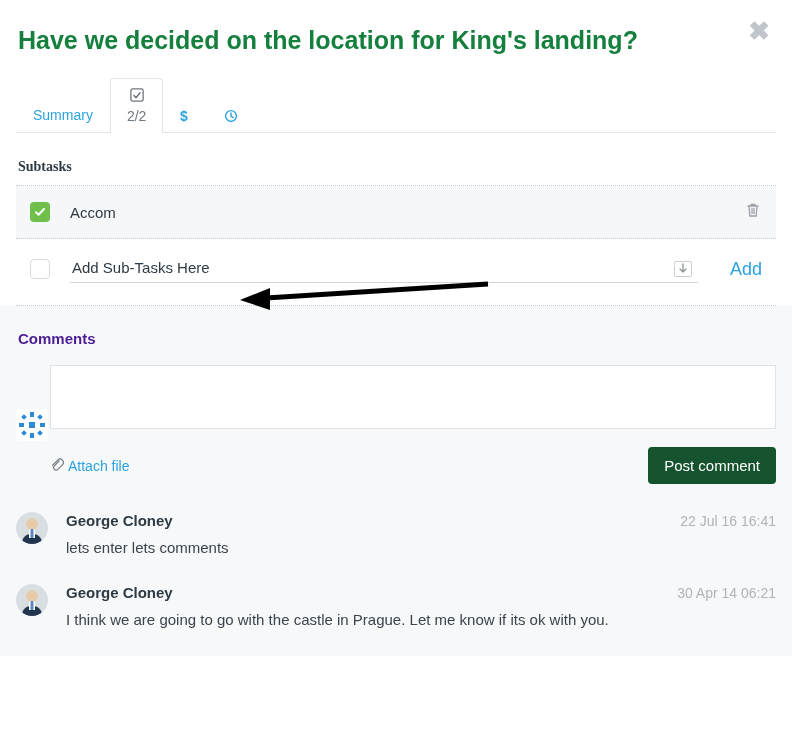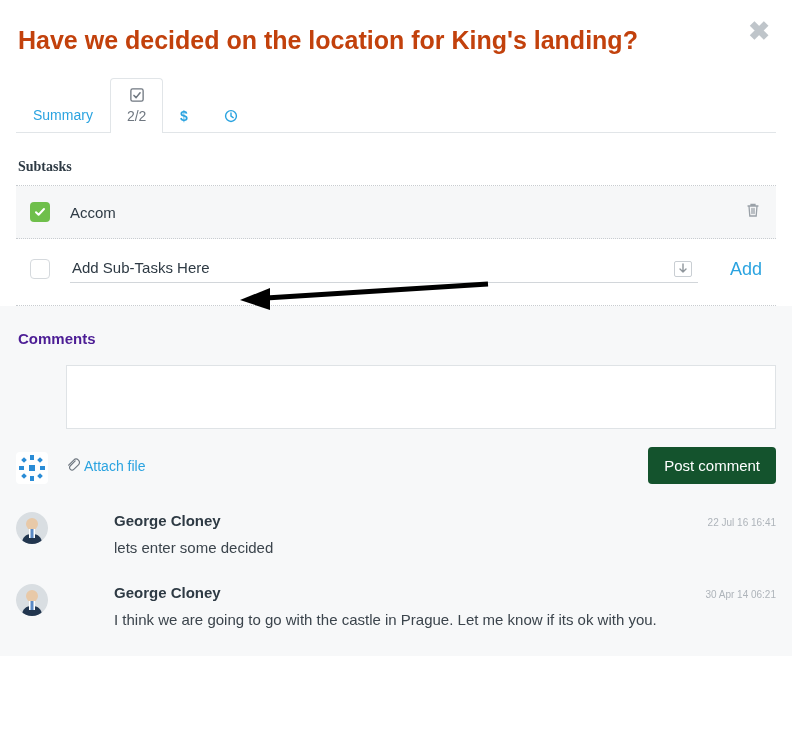--- a/index.html
+++ b/index.html
@@ -9,21 +9,21 @@
     color:#2e3a44;
     background:#fff;
     width:792px;
   }
   .modal { padding:16px 16px 0 16px; position:relative; }
   .close-x {
     position:absolute; top:18px; right:22px; color:#bfc5ca;
     font-size:26px; line-height:1; cursor:pointer; font-weight:700;
   }
   .title {
-    font-size:25px; font-weight:700; color:#c2410c; margin:10px 2px 22px 2px;
+    font-size:25px; font-weight:700; color:#15803d; margin:10px 2px 22px 2px;
   }
   
   .tabs-wrap { border-bottom:1px solid #e1e5e8; }
   .tabs { display:flex; align-items:flex-end; }
   .tab {
     padding:9px 16px 9px 16px; font-size:14px; color:#2aa3e0; cursor:pointer;
     border:1px solid transparent; border-bottom:none; border-radius:4px 4px 0 0;
     display:flex; align-items:center; gap:6px;
   }
   .tab.active {
@@ -75,21 +75,21 @@
     border-radius:2px; display:inline-flex; align-items:center; justify-content:center;
   }
   .add-link { color:#2aa3e0; font-size:18px; margin-left:18px; cursor:pointer; }
 
   
   .arrow-overlay { position:absolute; pointer-events:none; }
 
   
   .comments-zone { background:#f7f8f9; padding:20px 16px 28px 16px; margin-top:0; }
   .comments-title { font-size:15px; font-weight:600; color:#4c1d95; margin:4px 2px 18px 2px; }
-  .compose { display:flex; align-items:flex-end; gap:18px; }
+  .compose { display:flex; align-items:center; gap:2px; }
   .avatar {
     width:32px; height:32px; border-radius:4px; flex:0 0 32px;
     display:flex; align-items:center; justify-content:center; background:#fff;
   }
   .avatar.round { border-radius:50%; overflow:hidden; }
   .compose-body { flex:1; }
   .compose-box {
     width:100%; height:64px; background:#fff; border:1px solid #dfe3e6; padding:8px;
     font-family:inherit; font-size:14px; resize:none; outline:none;
   }
@@ -98,24 +98,24 @@
   }
   .attach { color:#2aa3e0; font-size:14px; display:flex; align-items:center; gap:4px; cursor:pointer; }
   .attach .clip { color:#6f7780; }
   .post-btn {
     background:#14532d; color:#fff; border:none; border-radius:4px;
     padding:10px 16px; font-size:15px; cursor:pointer;
   }
   .comment {
     display:flex; align-items:flex-start; gap:18px; margin-top:28px;
   }
-  .comment-body { flex:1;margin-left:48px; }
+  .comment-body { flex:1; }
   .comment-head { display:flex; justify-content:space-between; align-items:baseline; }
   .comment-author { font-weight:700; font-size:15px; color:#2e3a44; }
-  .comment-date { font-size:10px; color:#aeb4ba; }
+  .comment-date { font-size:14px; color:#aeb4ba; }
   .comment-text { font-size:15px; color:#3b444c; margin-top:10px; }
 </style>
 </head>
 <body>
 
 <div class="modal" style="position:relative;">
   <span class="close-x">✖</span>
   <div class="title">Have we decided on the location for King's landing?</div>
 
   <div class="tabs-wrap">
@@ -232,21 +232,21 @@
         <path d="M6 32c0-7 4-10 10-10s10 3 10 10" fill="#22364f"></path>
         <rect x="13" y="17" width="6" height="9" fill="#fff"></rect>
         <rect x="14.5" y="17" width="3" height="9" fill="#5b89c4"></rect>
       </svg>
     </div>
     <div class="comment-body">
       <div class="comment-head">
         <span class="comment-author">George Cloney</span>
         <span class="comment-date">22 Jul 16 16:41</span>
       </div>
-      <div class="comment-text">lets enter some decided</div>
+      <div class="comment-text">lets enter lets comments</div>
     </div>
   </div>
 
   <div class="comment">
     <div class="avatar round">
       <svg width="32" height="32" viewBox="0 0 32 32">
         <rect width="32" height="32" fill="#d9dee2"></rect>
         <circle cx="16" cy="12" r="6" fill="#e8c9a8"></circle>
         <path d="M6 32c0-7 4-10 10-10s10 3 10 10" fill="#22364f"></path>
         <rect x="13" y="17" width="6" height="9" fill="#fff"></rect>

